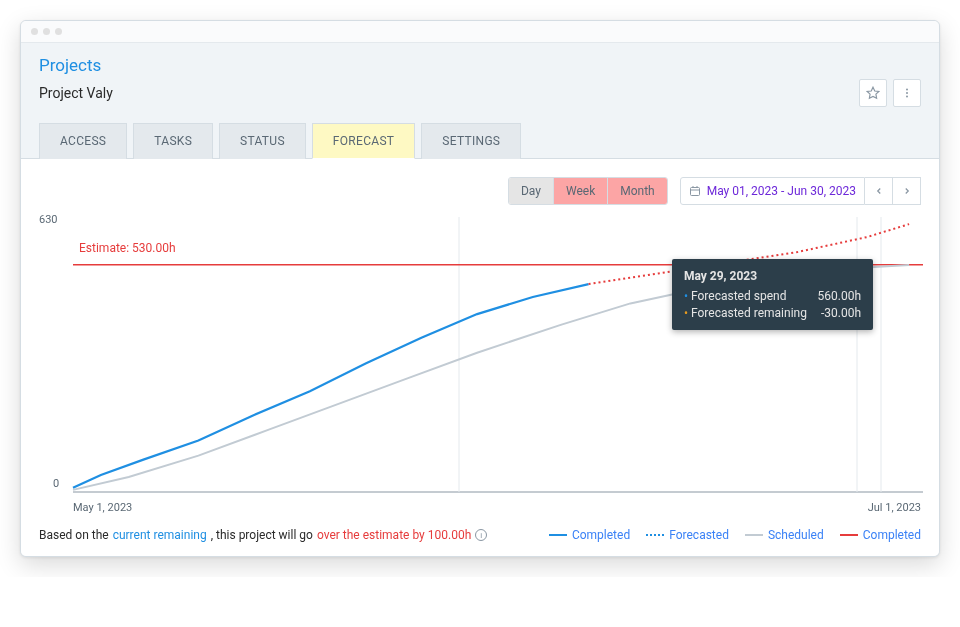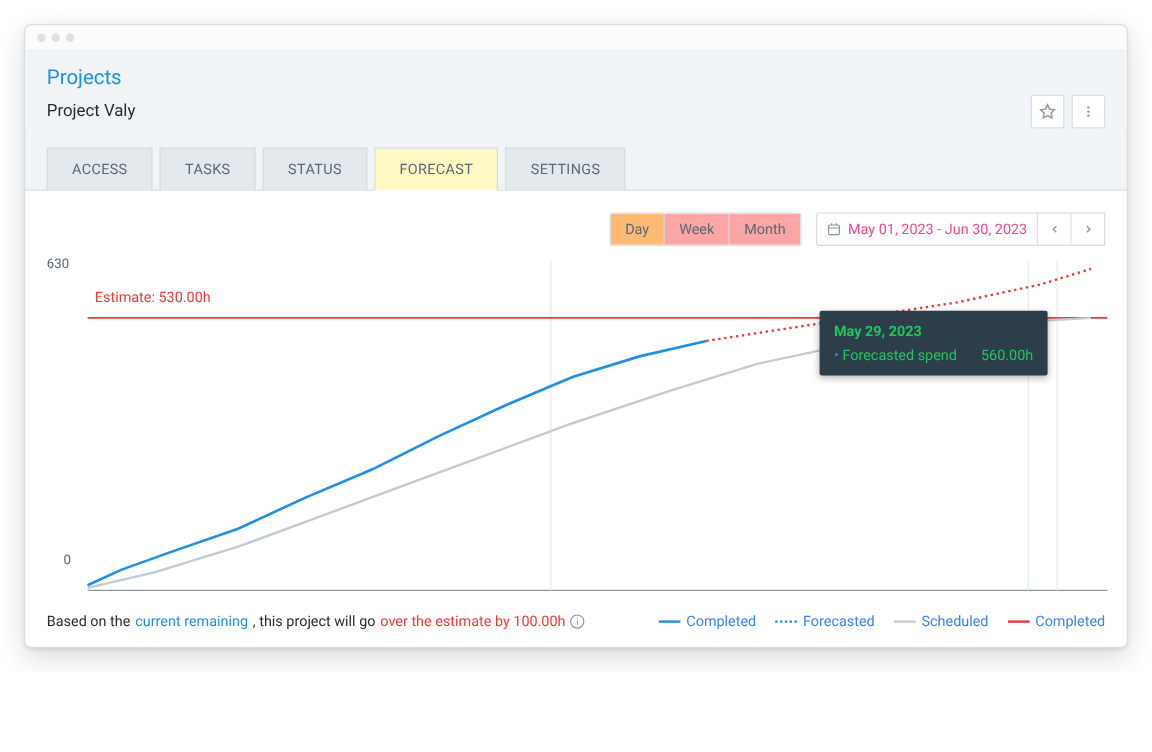--- a/index.html
+++ b/index.html
@@ -81,29 +81,29 @@
   }
   .seg-item {
     padding: 6px 12px;
     font-size: 12px;
     color: #5a6874;
     background: #fca5a5;
     cursor: pointer;
     border-right: 1px solid #d5dde3;
   }
   .seg-item:last-child { border-right: none; }
-  .seg-item.active { background: #fdba74; }
+  .seg-item.active { background: #e5e5e5; }
   .date-picker {
     display: flex;
     align-items: center;
     border: 1px solid #d5dde3;
     border-radius: 3px;
     padding: 0 8px;
     font-size: 12px;
-    color: #ec4899;
+    color: #6d28d9;
     gap: 6px;
     background:#fff;
   }
   .nav-arrow {
     width: 28px; height: 28px;
     border: 1px solid #d5dde3;
     background: #fff;
     display:flex; align-items:center; justify-content:center;
     color:#8a97a3;
     cursor:pointer;
@@ -113,21 +113,21 @@
   .axis-label-y-bottom { position:absolute; left:14px; bottom:24px; font-size:11px; color:#5a6874; }
   .axis-label-x-left { font-size:11px; color:#5a6874; }
   .axis-label-x-right { font-size:11px; color:#5a6874; }
   .axis-row { display:flex; justify-content:space-between; padding-left:34px; margin-top:4px; }
   .estimate-label { position:absolute; left:40px; top:24px; font-size:12px; color:#e63c3c; }
   .tooltip {
     position:absolute;
     right: 48px;
     top: 42px;
     background: #2c3e4a;
-    color:#22c55e;
+    color:#e5e5e5;
     padding:10px 12px;
     border-radius:2px;
     font-size:12px;
     min-width:190px;
     box-shadow: 0 2px 6px rgba(0,0,0,.3);
   }
   .tooltip-title { font-weight:700; margin-bottom:6px; }
   .tooltip-row { display:flex; justify-content:space-between; gap:14px; margin-top:3px; font-size:12px; }
   .tooltip-label::before {
     content:"• ";
@@ -234,27 +234,35 @@
         <line x1="842" y1="0" x2="842" y2="275" stroke="#e4e9ed" stroke-width="1"></line>
 
         <line id="estimate-line" x1="34" y1="47.85714285714286" x2="884" y2="47.85714285714286" stroke="#e63c3c" stroke-width="1.5"></line>
 
         <path id="series-scheduled" fill="none" stroke="#c2cbd3" stroke-width="2" d="M34.0 272.9 L89.7 260.0 L159.4 238.6 L229.1 212.9 L298.8 187.1 L368.4 161.4 L438.1 135.7 L521.7 107.9 L591.4 86.4 L661.0 71.4 L730.7 60.7 L800.4 52.1 L870.1 47.9"></path>
         <path id="series-completed" fill="none" stroke="#1f8fe2" stroke-width="2.2" d="M34.0 270.7 L61.9 257.9 L103.7 242.9 L159.4 223.6 L215.1 197.9 L270.9 174.3 L326.6 146.4 L382.4 120.7 L438.1 97.1 L493.8 80.0 L549.6 67.1"></path>
         <path id="series-forecasted" fill="none" stroke="#e63c3c" stroke-width="2" stroke-dasharray="2 3" d="M549.6 67.1 L619.2 56.4 L688.9 45.7 L758.6 35.0 L828.3 20.0 L870.1 7.1"></path>
       </svg>
 
       <span class="axis-label-y-bottom">0</span>
+      <div class="axis-row">
+        <span class="axis-label-x-left">May 1, 2023</span>
+        <span class="axis-label-x-right">Jul 1, 2023</span>
+      </div>
 
       <div class="tooltip">
         <div class="tooltip-title">May 29, 2023</div>
         <div id="tooltip-rows">
             <div class="tooltip-row">
               <span class="tooltip-label" style="--bullet: #1f8fe2;">Forecasted spend</span>
               <span>560.00h</span>
+            </div>
+            <div class="tooltip-row">
+              <span class="tooltip-label" style="--bullet: #e69a1f;">Forecasted remaining</span>
+              <span>-30.00h</span>
             </div>
           </div>
       </div>
     </div>
 
     <div class="footer-row">
       <span class="summary-text">
         <span>Based on the </span>
         <a class="summary-link">current remaining</a>
         <span>, this project will go </span>

